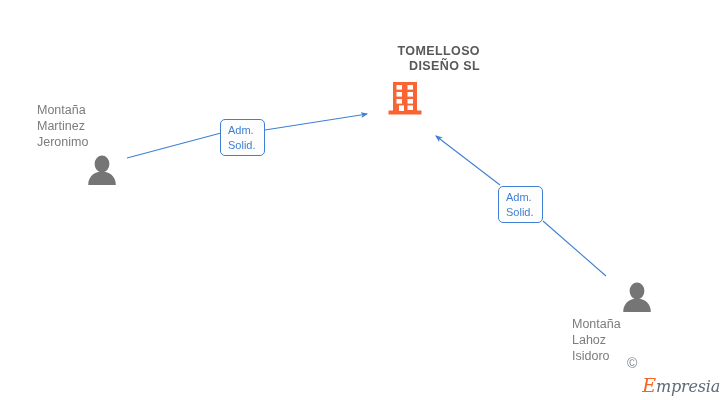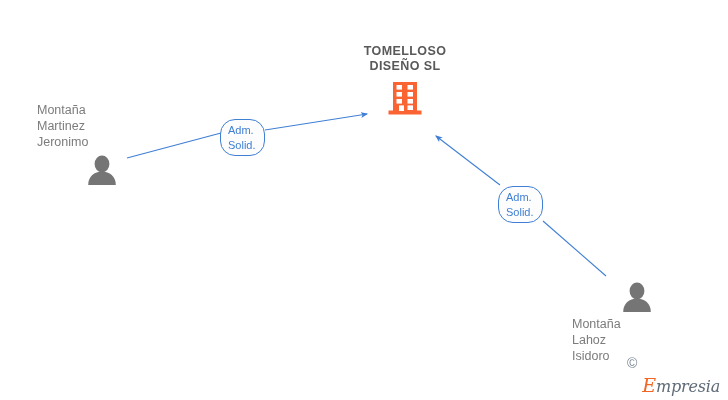--- a/index.html
+++ b/index.html
@@ -32,20 +32,21 @@
     width: 150px;
     text-align: center;
   }
   #company-title {
     font-size: 12.5px;
     font-weight: bold;
     color: #595959;
     line-height: 15px;
     letter-spacing: 0.4px;
     white-space: pre-line;
+    text-align: right;
   }
   #company-building {
     margin: 8px auto 0 auto;
     width: 34px;
     height: 33px;
   }
   
   .person-node {
     position: absolute;
     width: 130px;
@@ -73,21 +74,21 @@
     left: 572px;
     top: 282px;
   }
   #person-right .person-name {
     margin-top: 4px;
   }
   
   .rel-label {
     position: absolute;
     border: 1.4px solid #3f7fd4;
-    border-radius: 15px;
+    border-radius: 5px;
     background: #fdfdfd;
     color: #3f7fd4;
     font-size: 11px;
     line-height: 15px;
     padding: 3px 6px 4px 7px;
     box-sizing: border-box;
     white-space: pre-line;
     text-align: left;
   }
   #rel-label-left {

